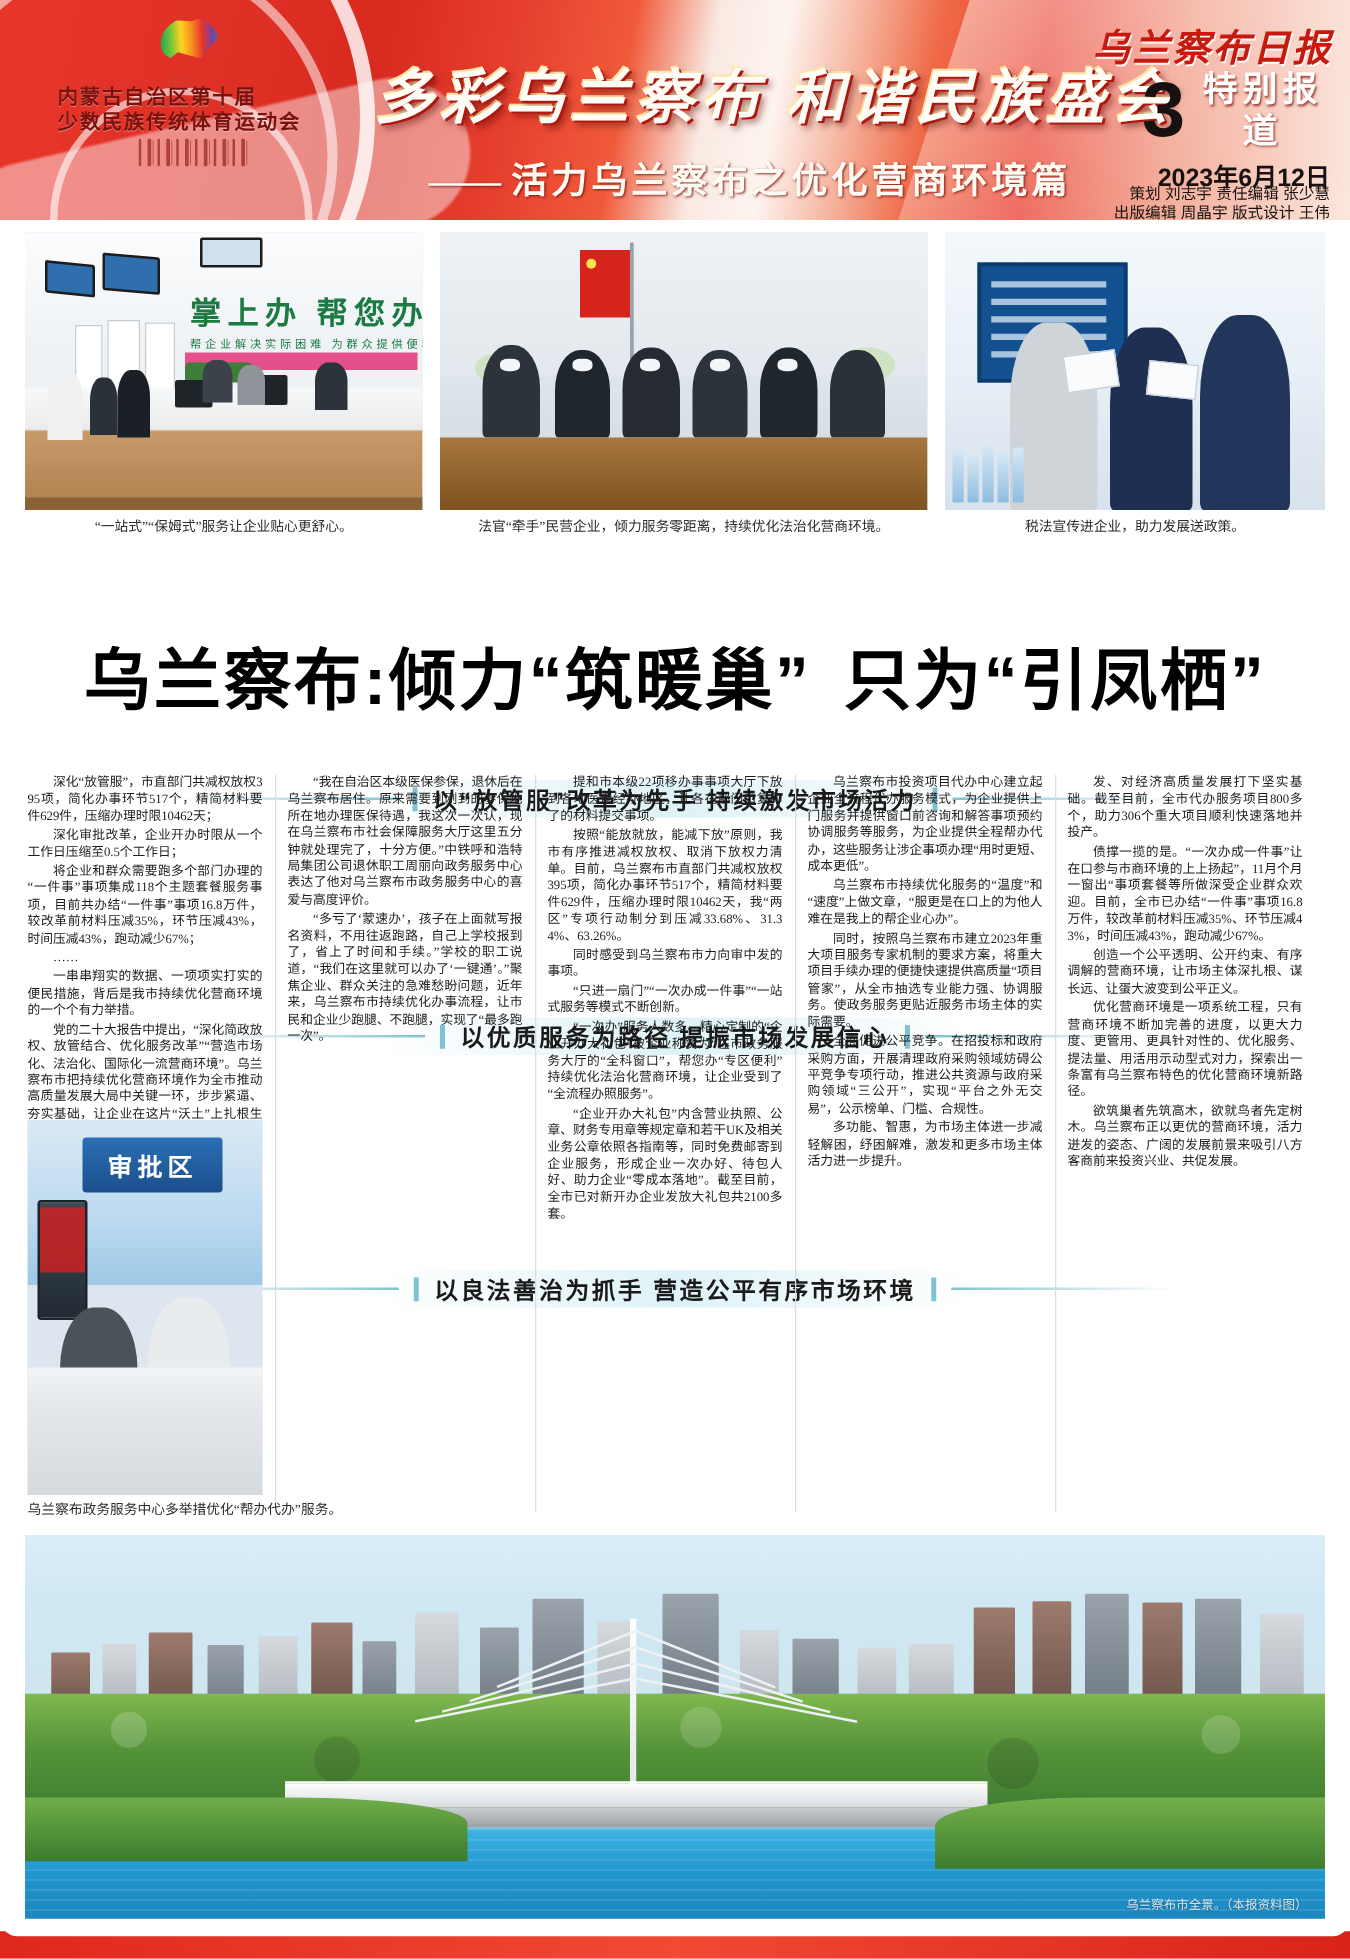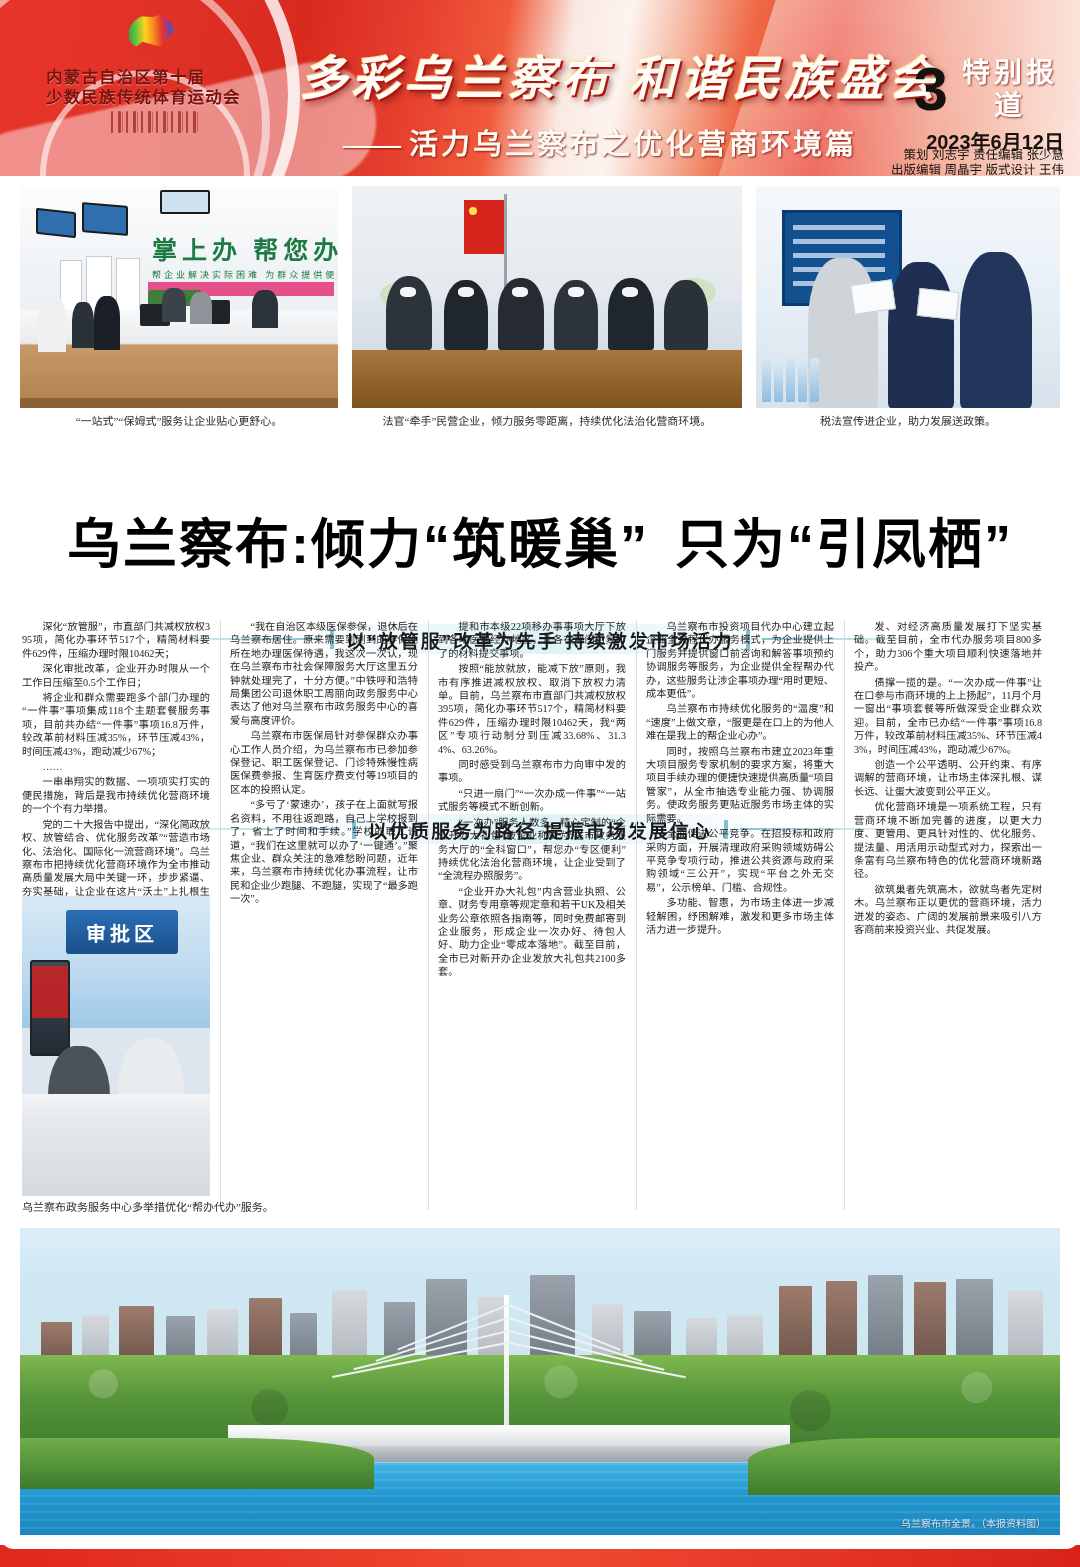--- a/index.html
+++ b/index.html
@@ -354,20 +354,21 @@
           <i></i>
           <i></i>
       </div>
     </div>
 
     <div class="banner-title">多彩乌兰察布 和谐民族盛会</div>
     <div class="banner-sub">
       <span class="dash">——</span><span>活力乌兰察布之优化营商环境篇</span>
     </div>
 
+    <div class="paper-name">乌兰察布日报</div>
     <div class="page-no">3</div>
     <div class="special-report">特别报道</div>
     <div class="issue-date">2023年6月12日</div>
     <div class="credits">
       <div>策划 刘志宇 责任编辑 张少慧</div>
       <div>出版编辑 周晶宇 版式设计 王伟</div>
     </div>
   </div>
 
   <div class="photo-row">
@@ -472,39 +473,48 @@
     <div class="sh-bg"></div>
     <div class="sh-inner">
       <span class="sh-line"></span>
       <span class="sh-bar"></span>
       <span class="sh-text">以“放管服”改革为先手 持续激发市场活力</span>
       <span class="sh-bar"></span>
       <span class="sh-line right"></span>
     </div>
   </div>
 
+  <div class="sec-head" style="top:1016px;">
+    <div class="sh-bg"></div>
+    <div class="sh-inner">
+      <span class="sh-line"></span>
+      <span class="sh-bar"></span>
+      <span class="sh-text">以良法善治为抓手 营造公平有序市场环境</span>
+      <span class="sh-bar"></span>
+      <span class="sh-line right"></span>
+    </div>
+  </div>
 
   <div class="cols">
     <div class="vrule" style="left:198px;"></div>
     <div class="vrule" style="left:406px;"></div>
     <div class="vrule" style="left:614px;"></div>
     <div class="vrule" style="left:822px;"></div>
 
     <div class="col c1">
       <p class="para">深化“放管服”，市直部门共减权放权395项，简化办事环节517个，精简材料要件629件，压缩办理时限10462天；</p>
       <p class="para">深化审批改革，企业开办时限从一个工作日压缩至0.5个工作日；</p>
       <p class="para">将企业和群众需要跑多个部门办理的“一件事”事项集成118个主题套餐服务事项，目前共办结“一件事”事项16.8万件，较改革前材料压减35%，环节压减43%，时间压减43%，跑动减少67%；</p>
       <p class="para">……</p>
       <p class="para">一串串翔实的数据、一项项实打实的便民措施，背后是我市持续优化营商环境的一个个有力举措。</p>
       <p class="para">党的二十大报告中提出，“深化简政放权、放管结合、优化服务改革”“营造市场化、法治化、国际化一流营商环境”。乌兰察布市把持续优化营商环境作为全市推动高质量发展大局中关键一环，步步紧逼、夯实基础，让企业在这片“沃土”上扎根生长、蓬勃发展之“进”，精准有效激发市场活力和社会创造力，让越来越多的人感受到乌兰察布营商环境的“速度”与“温度”，服务出了乌兰察布高质量发展。</p>
     </div>
 
     <div class="col c2">
       <p class="para">“我在自治区本级医保参保，退休后在乌兰察布居住。原来需要到刚到的参保地所在地办理医保待遇，我这次一次认，现在乌兰察布市社会保障服务大厅这里五分钟就处理完了，十分方便。”中铁呼和浩特局集团公司退休职工周丽向政务服务中心表达了他对乌兰察布市政务服务中心的喜爱与高度评价。</p>
-      <p class="para">乌兰察布市医保局针对参保群众办事心工作人员介绍，为乌兰察布市已参加参保登记、职工医保登记、门诊特殊慢性病医保费参报、生育医疗费支付等19项目的区本的投照认定。</p>
       <p class="para">“多亏了‘蒙速办’，孩子在上面就写报名资料，不用往返跑路，自己上学校报到了，省上了时间和手续。”学校的职工说道，“我们在这里就可以办了‘一键通’。”聚焦企业、群众关注的急难愁盼问题，近年来，乌兰察布市持续优化办事流程，让市民和企业少跑腿、不跑腿，实现了“最多跑一次”。</p>
     </div>
 
     <div class="col c3">
       <p class="para">提和市本级22项移办事事项大厅下放到各地医保经办地区，让各在部门口复印了的材料提交事项。</p>
       <p class="para">按照“能放就放，能减下放”原则，我市有序推进减权放权、取消下放权力清单。目前，乌兰察布市直部门共减权放权395项，简化办事环节517个，精简材料要件629件，压缩办理时限10462天，我“两区”专项行动制分到压减33.68%、31.34%、63.26%。</p>
       <p class="para">同时感受到乌兰察布市力向审中发的事项。</p>
       <p class="para">“只进一扇门”“一次办成一件事”“一站式服务等模式不断创新。</p>
       <p class="para">“一次办”服务人数多、精心定制的“企业开办大礼包”被企业称赞为“在市政务服务大厅的“全科窗口”，帮您办“专区便利”持续优化法治化营商环境，让企业受到了“全流程办照服务”。</p>
       <p class="para">“企业开办大礼包”内含营业执照、公章、财务专用章等规定章和若干UK及相关业务公章依照各指南等，同时免费邮寄到企业服务，形成企业一次办好、待包人好、助力企业“零成本落地”。截至目前，全市已对新开办企业发放大礼包共2100多套。</p>

